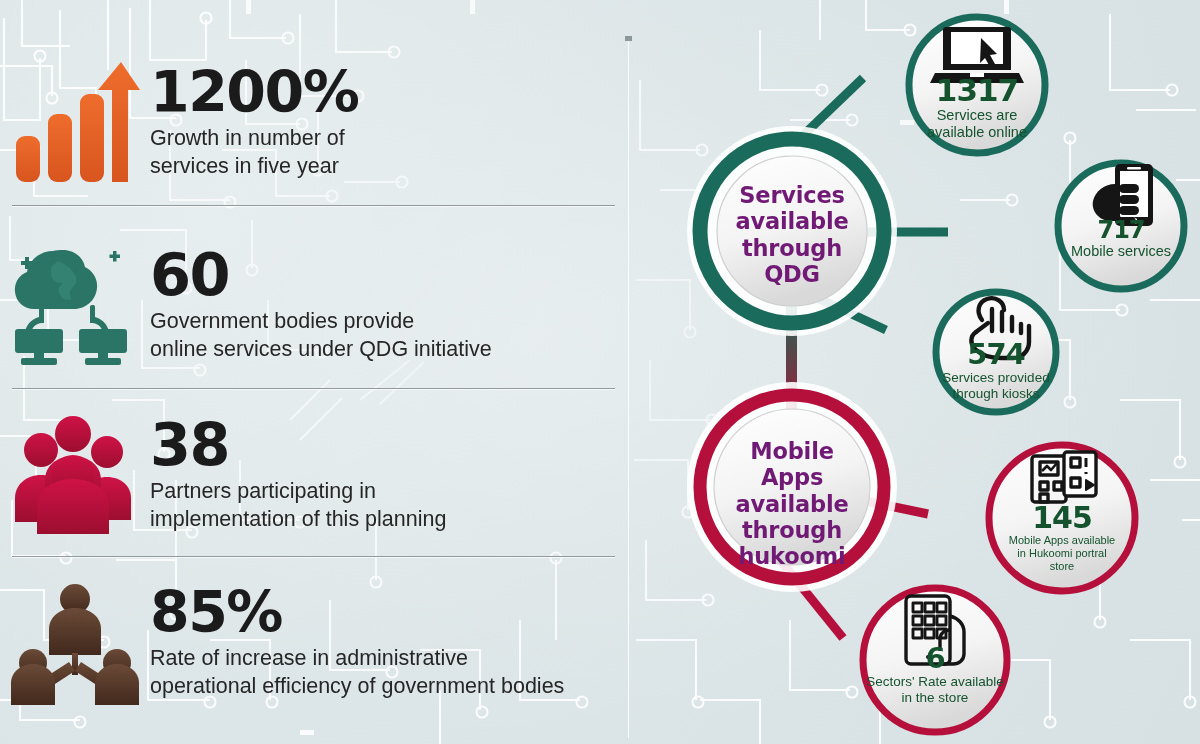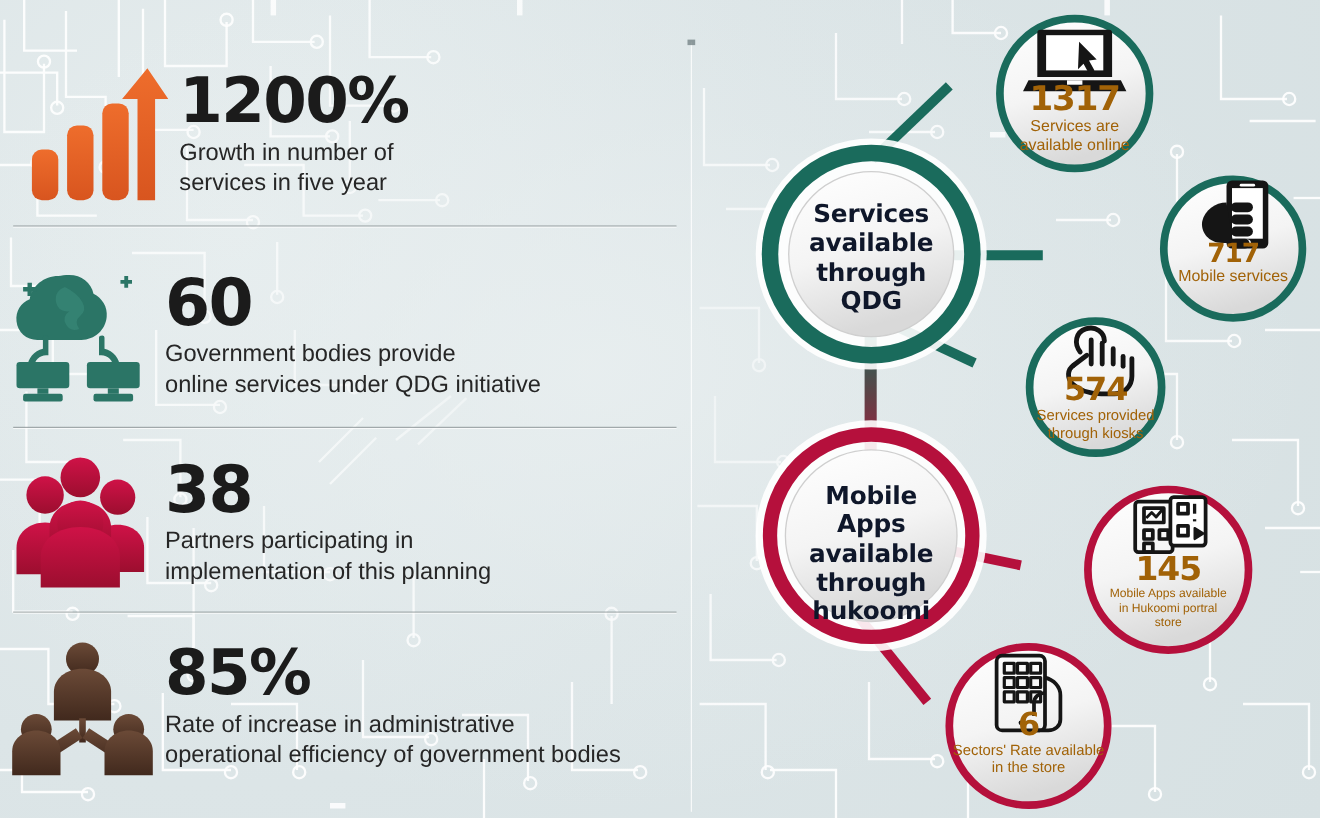--- a/index.html
+++ b/index.html
@@ -59,30 +59,30 @@
   .hr::after{
     content:""; position:absolute; left:0; top:1px; width:100%; height:1px;
     background:#ffffff; opacity:.75;
   }
 
   
   .svg-stage{ position:absolute; inset:0; }
 
   .hub-label{
     position:absolute; text-align:center; font-weight:bold;
-    color:#0f172a; font-family:"DejaVu Sans", sans-serif;
+    color:#701a75; font-family:"DejaVu Sans", sans-serif;
     line-height:1.17; letter-spacing:-.2px;
     pointer-events:none;
   }
   .hub-label.teal{ font-size:22.5px; }
   .hub-label.crimson{ font-size:22.5px; }
 
   .node-label{
     position:absolute; text-align:center; pointer-events:none;
-    font-family:"Liberation Sans", sans-serif; color:#a16207;
+    font-family:"Liberation Sans", sans-serif; color:#14532d;
   }
   .node-label .num{
     font-weight:bold; font-family:"DejaVu Sans", sans-serif;
     letter-spacing:-1px; line-height:1; display:block;
   }
   .node-label .cap{ display:block; line-height:1.16; margin-top:1px; }
 
   .n1317 .num{ font-size:31px; }
   .n1317 .cap{ font-size:14.5px; }
   .n717  .num{ font-size:24px; }
@@ -244,21 +244,21 @@
       <rect x="300" y="730" width="14" height="5"></rect>
       <rect x="900" y="120" width="14" height="5"></rect>
       <rect x="1140" y="200" width="14" height="5"></rect>
     </g>
   </svg>
 
   <div class="bg-fade"></div>
 
   <div class="left-col">
 
-    <div class="stat" style="top:48px;height:150px;padding-left:13px;">
+    <div class="stat" style="top:48px;height:150px;">
       <div class="icon-wrap">
         <svg width="130" height="126" viewBox="0 0 130 126">
           <defs>
             <linearGradient id="gOr" x1="0" y1="1" x2="0" y2="0">
               <stop offset="0" stop-color="#d8551f"></stop>
                 <stop offset="1" stop-color="#ee6d2c"></stop>
             </linearGradient>
           </defs>
           <rect x="6" y="76" width="24" height="46" rx="9" fill="url(#gOr)"></rect>
           <rect x="38" y="54" width="24" height="68" rx="9" fill="url(#gOr)"></rect>

